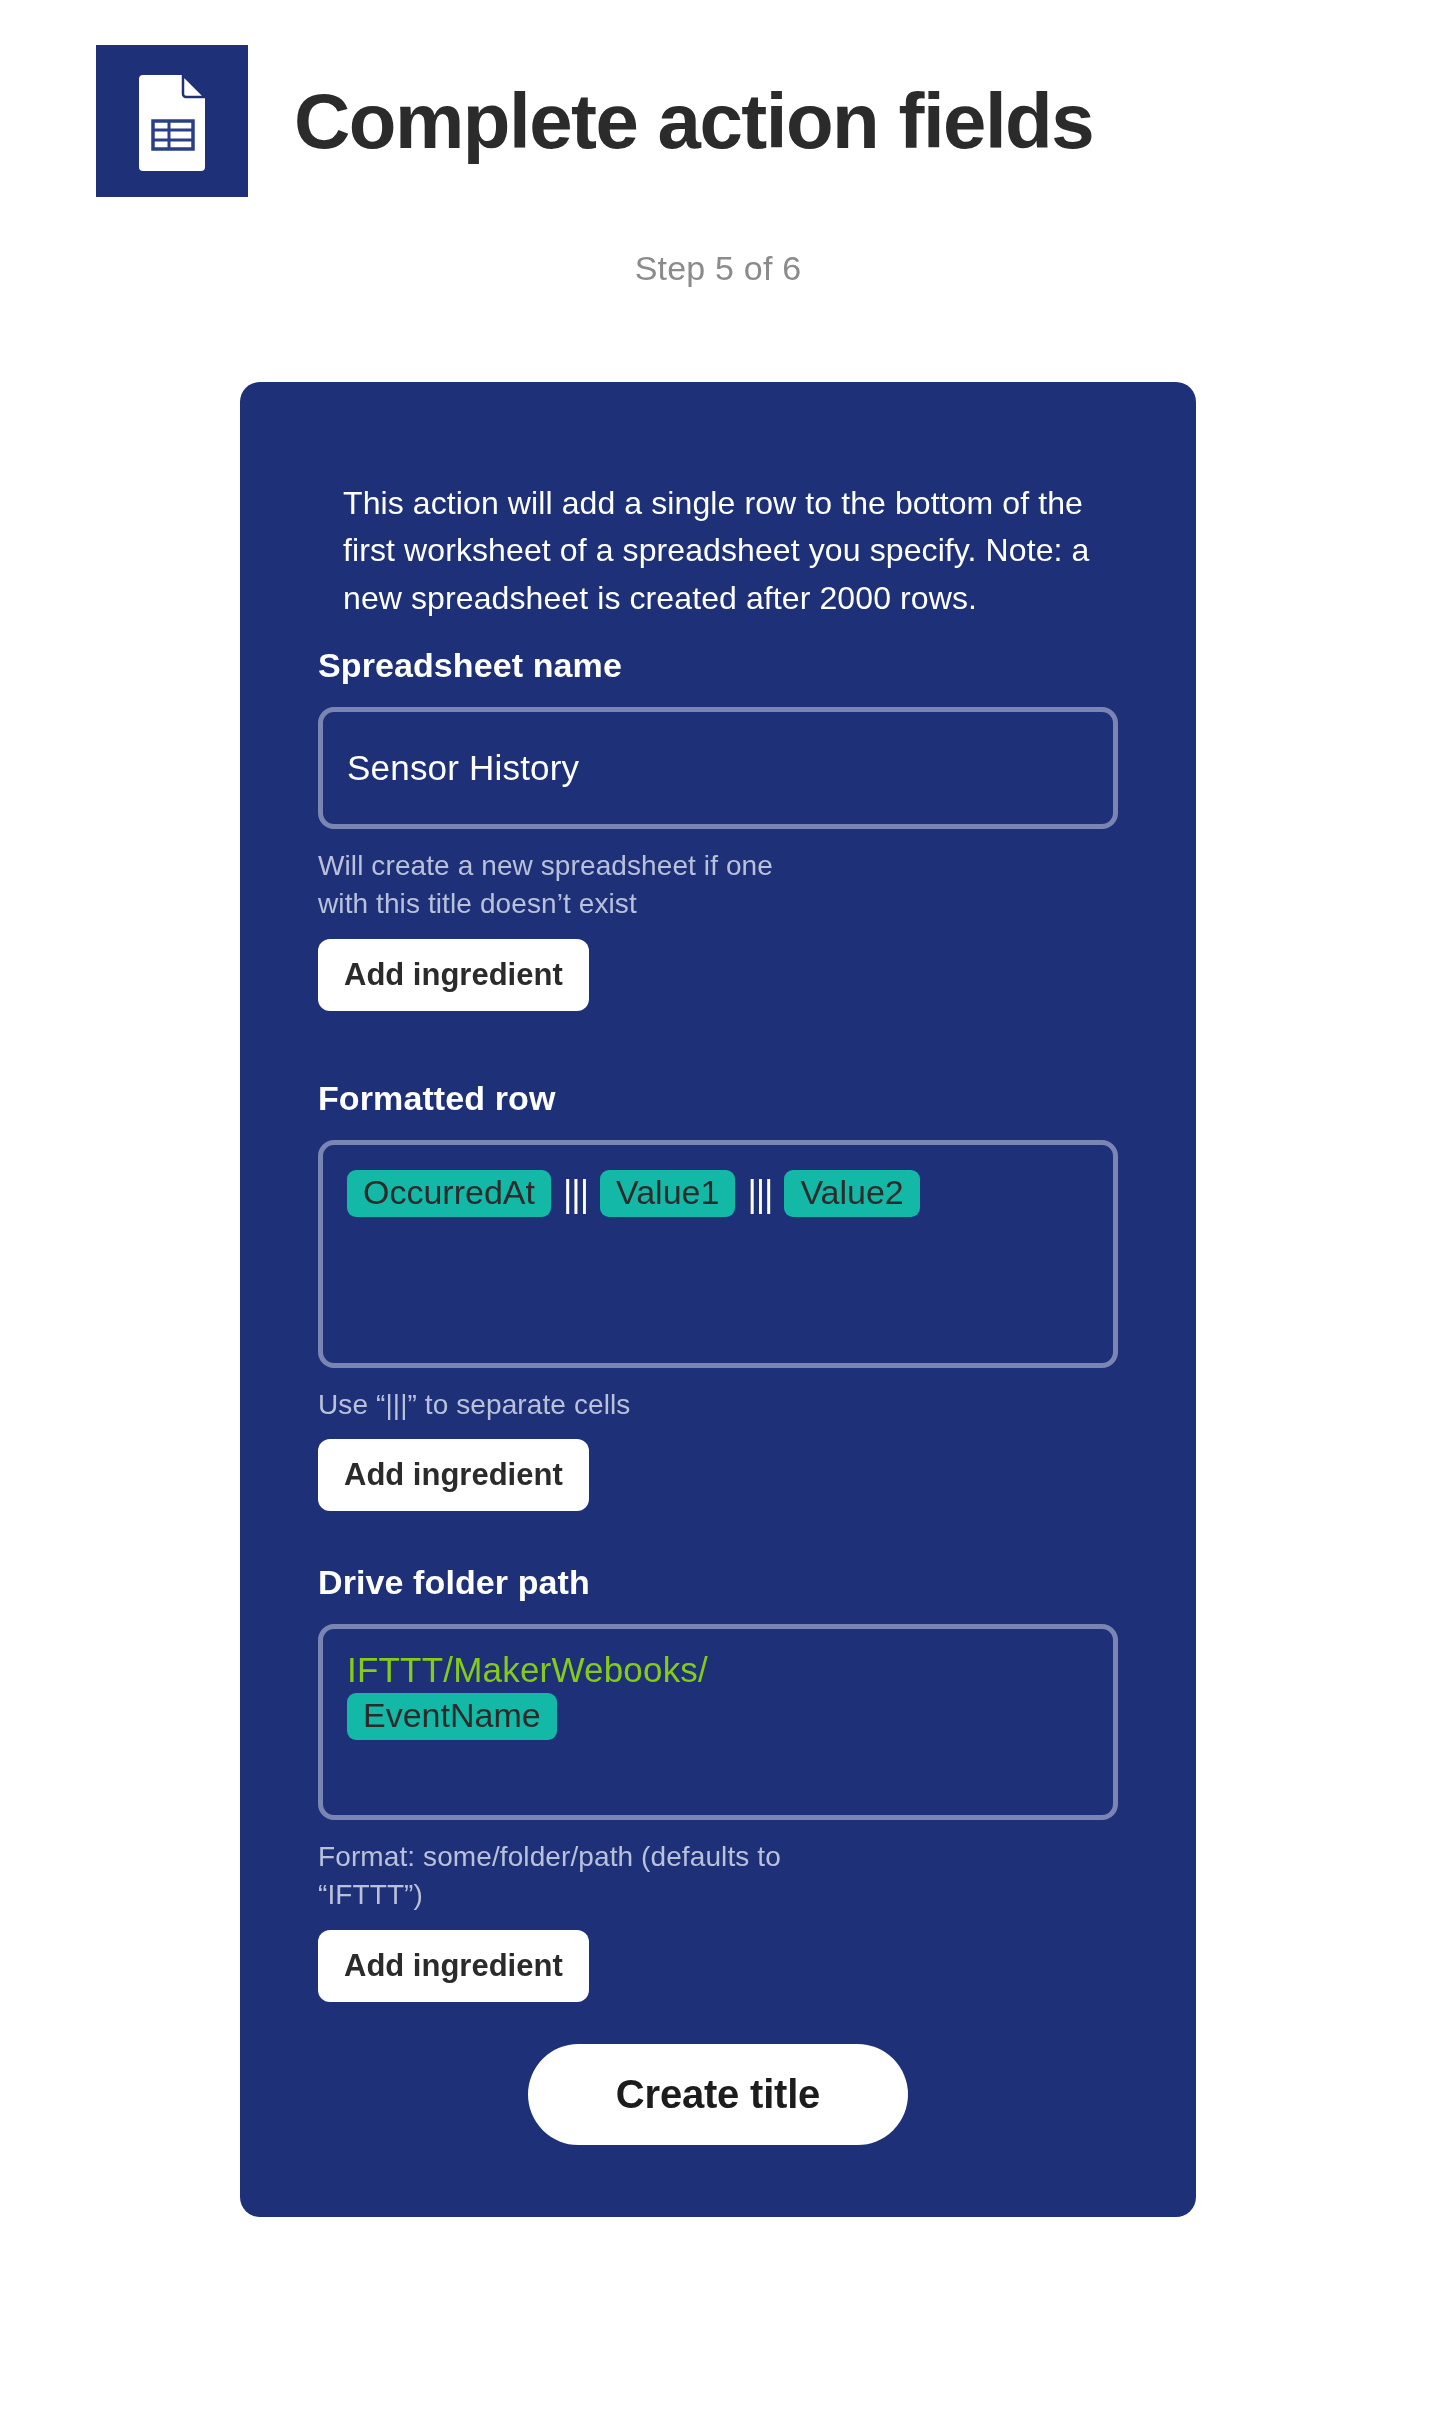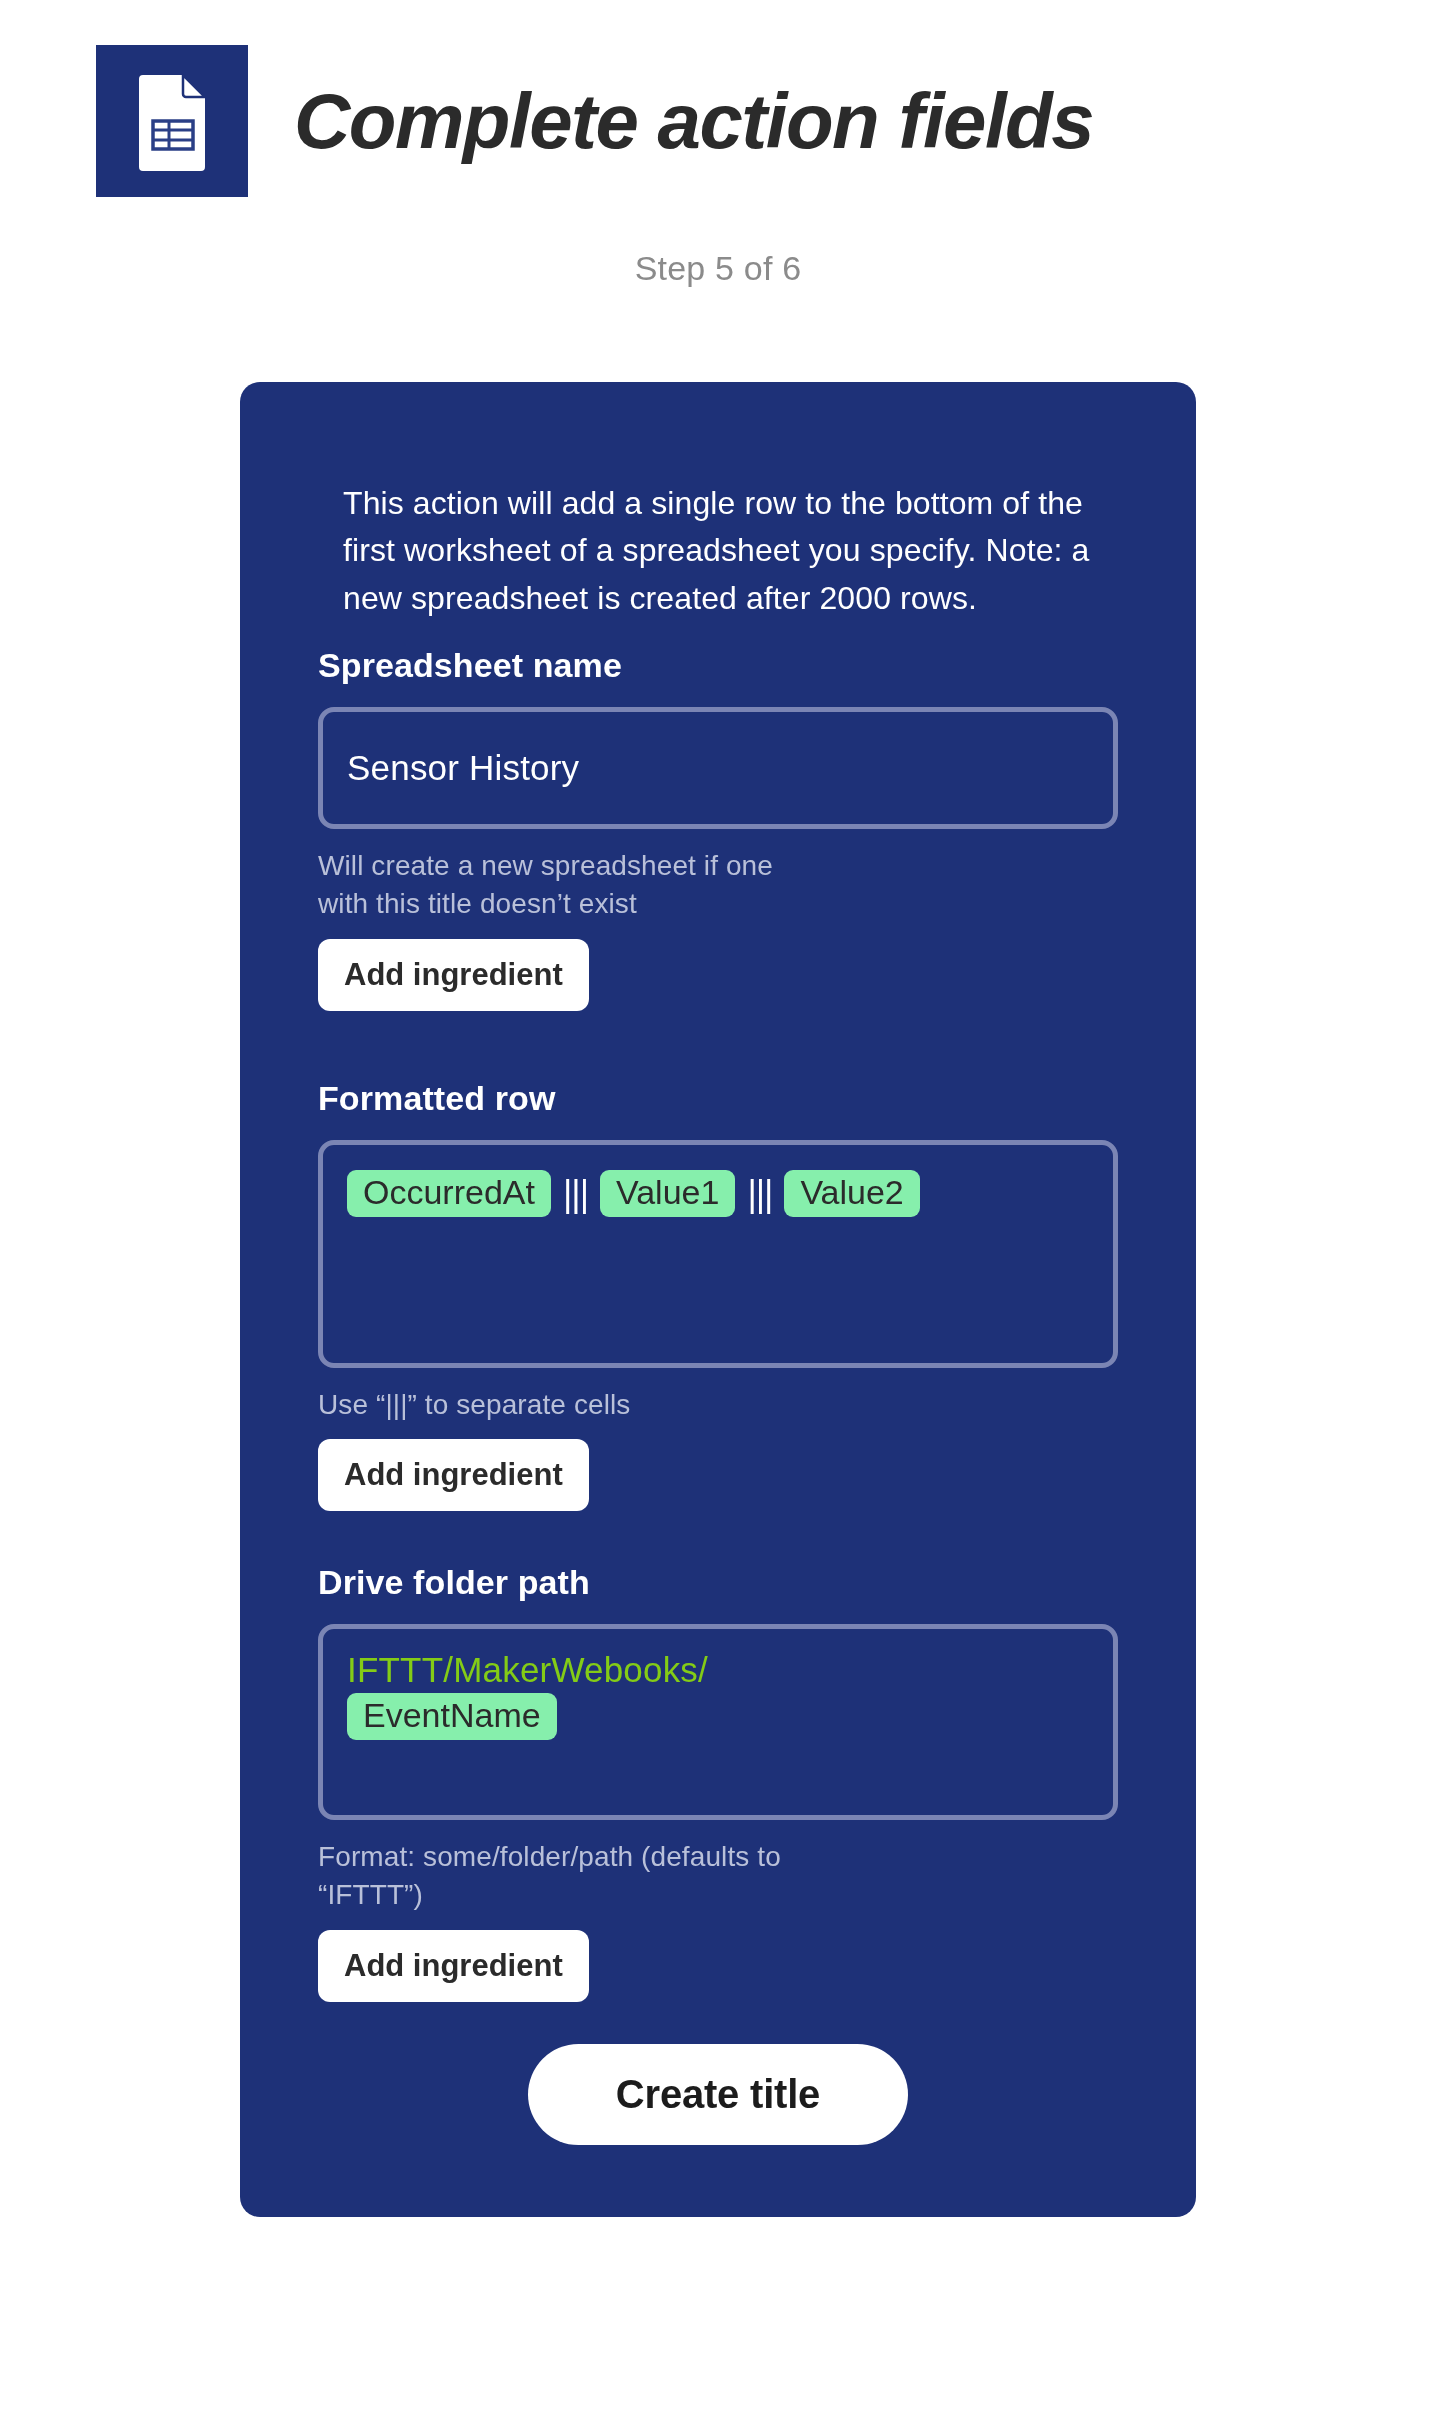--- a/index.html
+++ b/index.html
@@ -36,21 +36,20 @@
 
   .app-icon svg { display: block; }
 
   .page-title {
     font-size: 78px;
     font-weight: bold;
     color: #2b2b2b;
     letter-spacing: -1.5px;
     line-height: 1;
     white-space: nowrap;
-    font-style: italic;
   }
 
   .step-indicator {
     text-align: center;
     font-size: 34px;
     color: #8b8b8b;
     margin-top: 52px;
     letter-spacing: 0.2px;
   }
 
@@ -113,21 +112,21 @@
   .chip-flow {
     display: flex;
     flex-wrap: wrap;
     align-items: center;
     gap: 0px 10px;
     line-height: 1.1;
   }
 
   .chip {
     display: inline-block;
-    background: #86efac;
+    background: #14b8a6;
     color: #2b2b2b;
     font-size: 34px;
     font-weight: 500;
     border-radius: 9px;
     padding: 4px 16px 6px 16px;
     margin: 3px 0;
     white-space: nowrap;
   }
 
   .separator {

